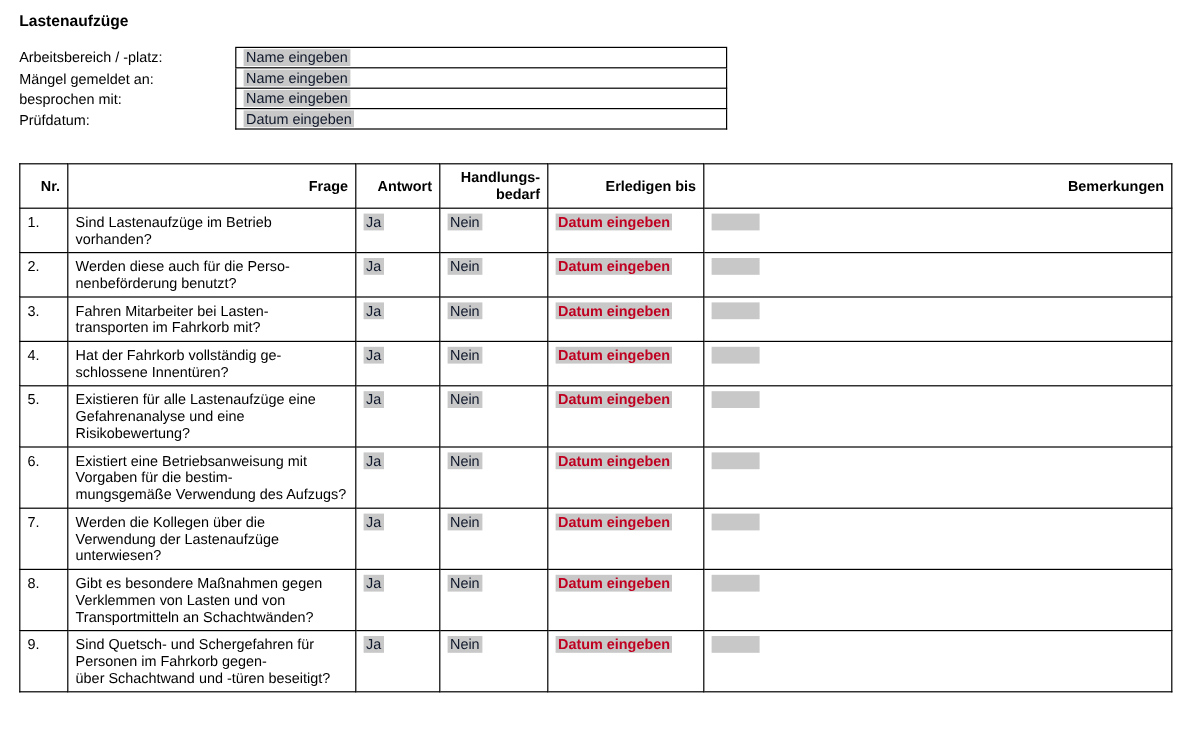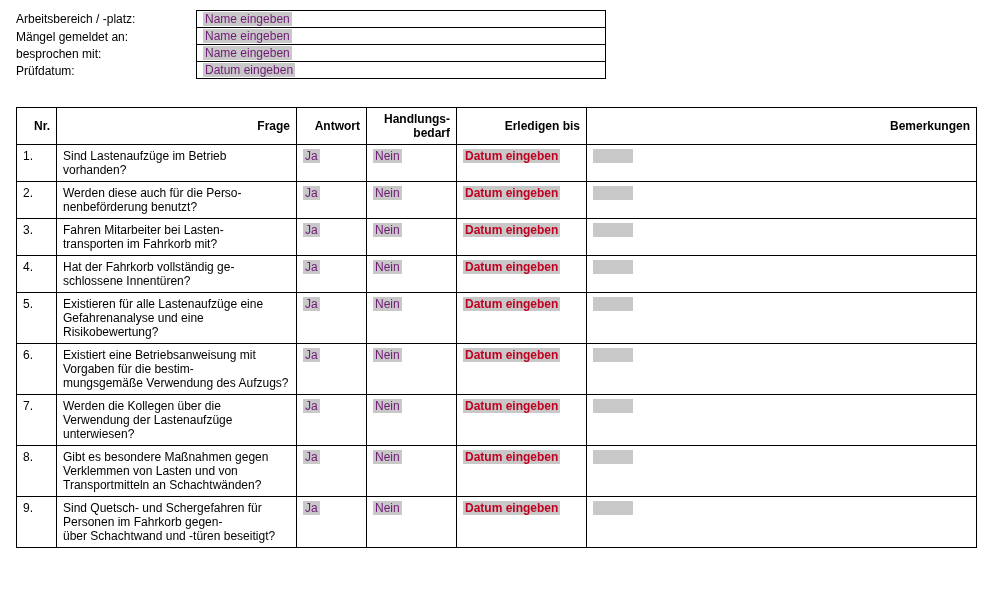--- a/index.html
+++ b/index.html
@@ -2,38 +2,39 @@
 <html><head>
 <meta charset="utf-8">
 <style>
   html,body{margin:0;padding:0;background:#fff;font-family:Arial,Helvetica,sans-serif;font-size:12px;color:#000}
   .page{padding:10px 16px;width:986px;box-sizing:border-box}
   .title{font-weight:bold;font-size:13px;margin-bottom:14px}
   .meta-row{display:flex;align-items:center;margin:0}
   .meta-label{width:180px;padding:1px 0}
   .meta-cell{border:1px solid #000;width:410px;padding:1px 6px;box-sizing:border-box}
   .meta-row + .meta-row .meta-cell{border-top:none}
-  .ph{background:#c8c8c8;color:#701a75;padding:0 2px}
+  .ph{background:#c8c8c8;color:#0f172a;padding:0 2px}
   .ph-red{background:#c8c8c8;color:#c00020;font-weight:bold;padding:0 2px}
   table.checks{border-collapse:collapse;width:960px;margin-top:28px;table-layout:fixed}
   table.checks th,table.checks td{border:1px solid #000;padding:4px 6px;vertical-align:top;text-align:left}
   table.checks th{font-weight:bold;text-align:right;vertical-align:middle}
   col.c-nr{width:40px}
   col.c-q{width:240px}
   col.c-a{width:70px}
   col.c-h{width:90px}
   col.c-d{width:130px}
   col.c-b{width:390px}
   td.nr{text-align:center}
   .remark-ph{display:inline-block;width:40px;height:14px;background:#c8c8c8}
 </style>
 </head>
 <body>
 
 <div class="page">
+  <div class="title">Lastenaufzüge</div>
 
   <div class="meta-row">
     <div class="meta-label">Arbeitsbereich / -platz:</div>
     <div class="meta-cell"><span class="ph">Name eingeben</span></div>
   </div>
   <div class="meta-row">
     <div class="meta-label">Mängel gemeldet an:</div>
     <div class="meta-cell"><span class="ph">Name eingeben</span></div>
   </div>
   <div class="meta-row">

